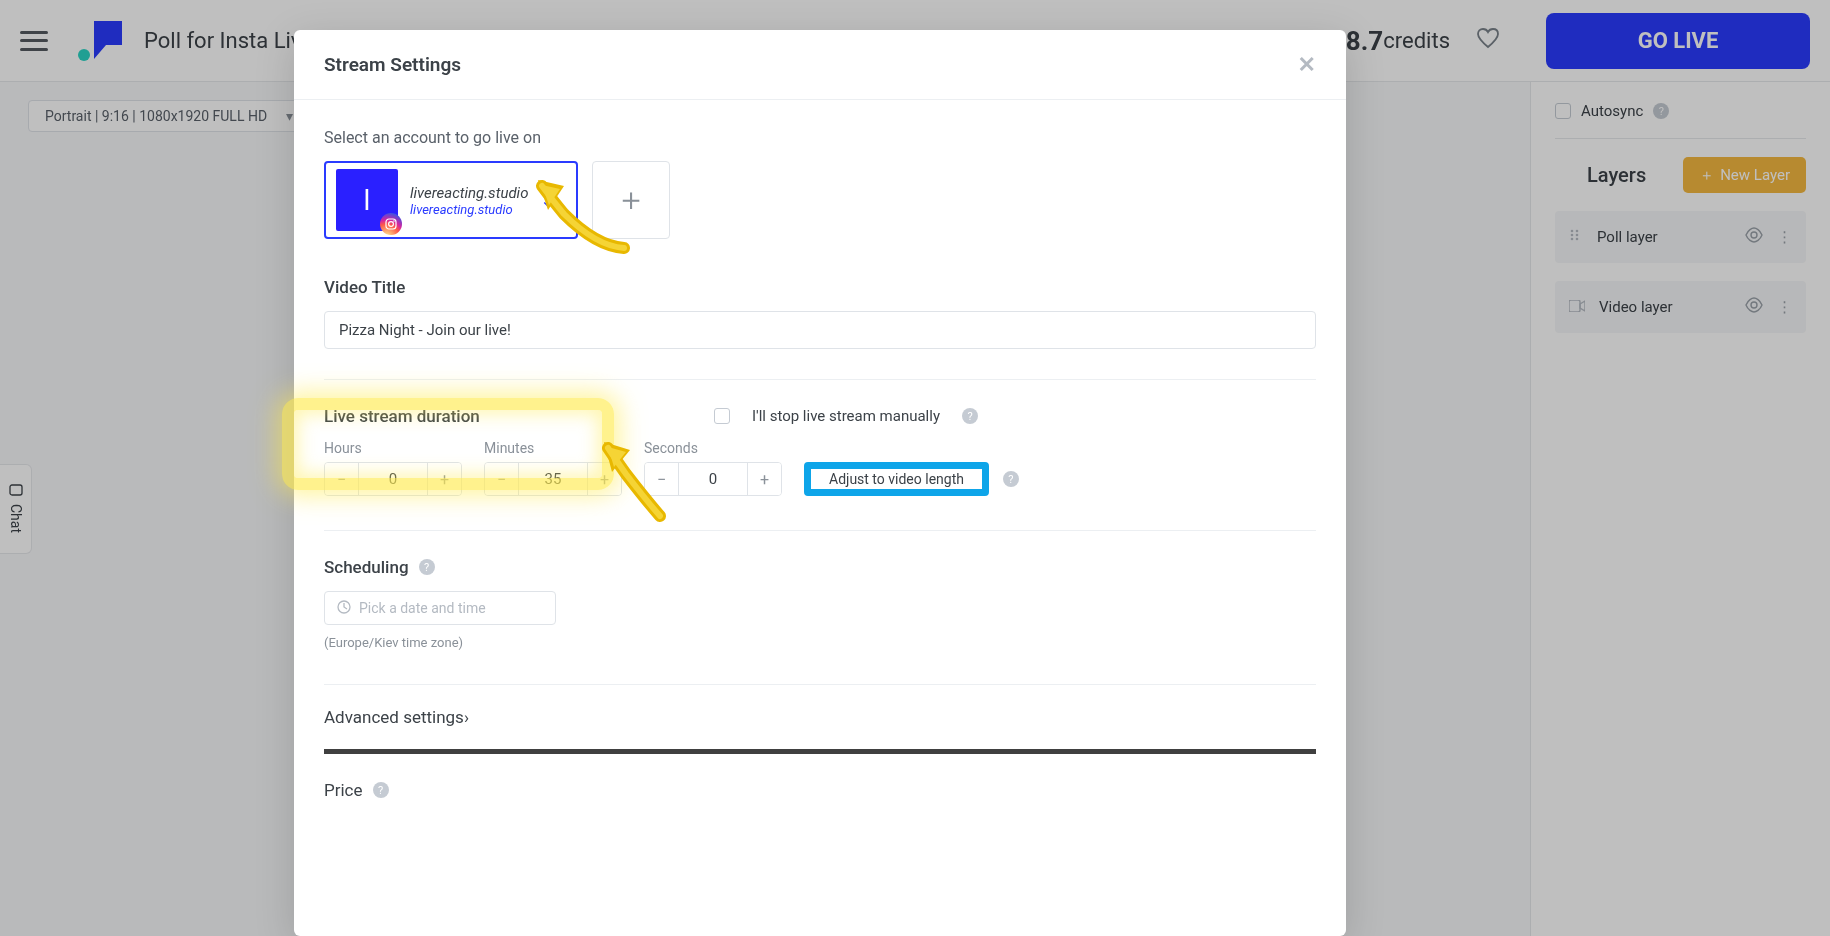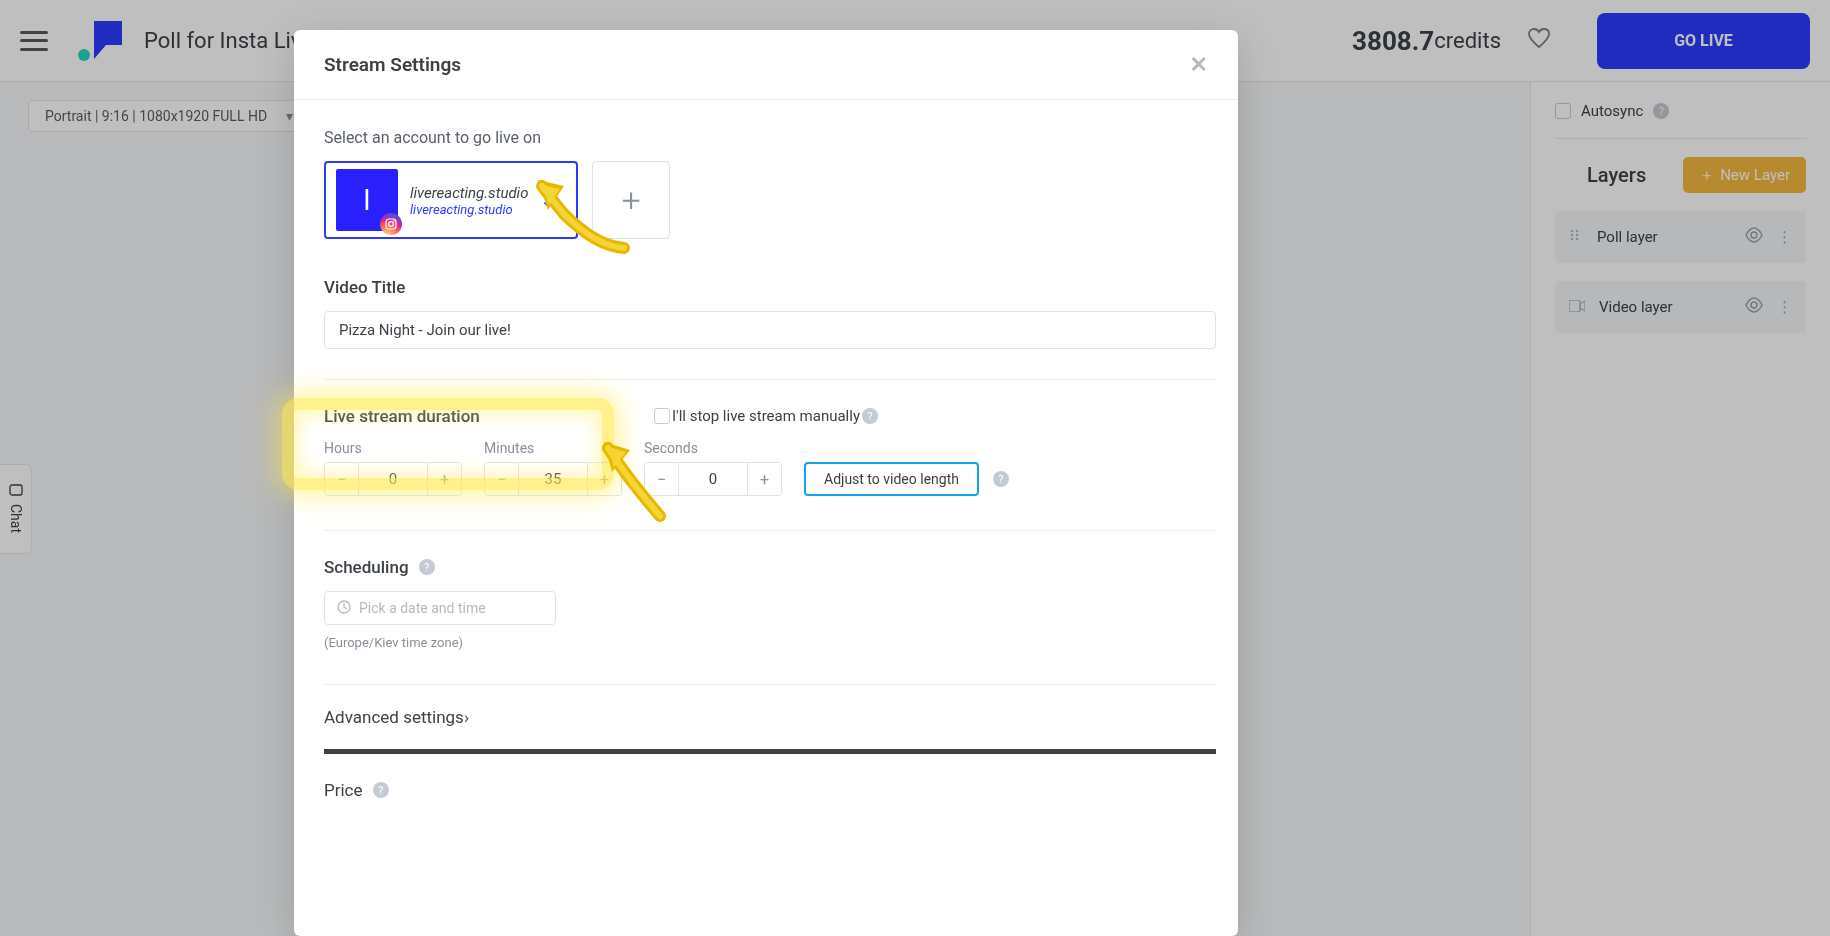--- a/index.html
+++ b/index.html
@@ -11,21 +11,21 @@
   .topbar { height: 82px; display: flex; align-items: center; padding: 0 20px; background: #fff; border-bottom: 1px solid #e6e8eb; position: relative; z-index: 1; }
   .hamburger { width: 28px; height: 20px; display: flex; flex-direction: column; justify-content: space-between; cursor: pointer; margin-right: 26px; }
   .hamburger span { height: 3px; background: #555a60; border-radius: 2px; }
   .logo { width: 52px; height: 44px; margin-right: 18px; position: relative; }
   .logo svg { width: 100%; height: 100%; }
   .title-text { font-size: 22px; color: #3c4248; }
   .edit-icon { margin-left: 12px; color: #8a9199; cursor: pointer; }
   .credits { margin-left: auto; display:flex; align-items:center; font-size: 22px; color:#3c4248; }
   .credits b { font-weight: 700; font-size: 26px; }
   .heart-icon { margin:0 26px; color:#7a828a; }
-  .golive-btn { margin-left: 20px; width: 213px; height: 56px; border-radius: 8px; background: #2a3bff; color:#fff; font-size: 16px; font-weight:700; display:flex; align-items:center; justify-content:center; cursor:pointer; }
+  .golive-btn { margin-left: 20px; width: 264px; height: 56px; border-radius: 8px; background: #2a3bff; color:#fff; font-size: 22px; font-weight:700; display:flex; align-items:center; justify-content:center; cursor:pointer; }
 
   
   .body { flex:1; display:flex; min-height:0; }
   .canvas-area { flex:1; position: relative; background:#f7f8fa; }
   .format-pill { position:absolute; top:18px; left:28px; height:32px; padding:0 38px 0 16px; background:#fff; border:1px solid #dfe3e8; border-radius:4px; font-size:14px; color:#5a616a; display:flex; align-items:center; }
   .format-pill .chev { position:absolute; right:12px; top:50%; transform:translateY(-50%); color:#8a9199; }
   .chat-tab { position:absolute; left:0; top:50%; transform:translateY(-50%); width:32px; height:90px; background:#fff; border:1px solid #e6e8eb; border-left:none; border-radius:0 6px 6px 0; display:flex; align-items:center; justify-content:center; writing-mode:vertical-rl; font-size:14px; color:#3c4248; gap:6px; cursor:pointer; }
 
   .right-panel { width:300px; background:#fff; border-left:1px solid #e6e8eb; padding:20px 24px; display:flex; flex-direction:column; gap:18px; position: relative; z-index: 1; }
   .autosync-row { display:flex; align-items:center; gap:10px; font-size:15px; color:#3c4248; }
@@ -34,49 +34,49 @@
   .panel-hr { height:1px; background:#e6e8eb; }
   .layers-head { display:flex; align-items:center; justify-content:space-between; }
   .layers-head h3 { font-size:20px; font-weight:500; color:#3c4248;margin-left:32px; }
   .newlayer-btn { height:36px; padding:0 16px; background:#f5b940; color:#fff; font-size:15px; border-radius:5px; display:flex; align-items:center; gap:6px; cursor:pointer; }
   .layer-item { height:52px; background:#f5f6f8; border-radius:4px; display:flex; align-items:center; padding:0 14px; gap:14px; font-size:15px; color:#3c4248; }
   .layer-item .drag-icon { color:#b4bac2; }
   .layer-item .spacer { flex:1; }
   .layer-item .eye-icon,.layer-item .more-icon { color:#9aa1a9; cursor:pointer; }
 
   
-  .modal { position:absolute; left:294px; top:30px; width:944px; height:906px; background:#fff; border-radius:6px; box-shadow:0 10px 40px rgba(0,0,0,0.15); z-index:20; display:flex; flex-direction:column; overflow:hidden; }
+  .modal { position:absolute; left:294px; top:30px; width:1052px; height:906px; background:#fff; border-radius:6px; box-shadow:0 10px 40px rgba(0,0,0,0.15); z-index:20; display:flex; flex-direction:column; overflow:hidden; }
   .modal-head { display:flex; align-items:center; justify-content:space-between; padding:22px 30px; font-size:19px; font-weight:600; color:#3c4248; }
   .modal-close { color:#b4bac2; font-size:22px; cursor:pointer; }
   .modal-sep { height:1px; background:#eceff2; }
-  .modal-body { flex:1; overflow:auto; padding:28px 22px 0 30px; }
+  .modal-body { flex:1; overflow:auto; padding:28px 30px 0 30px; }
   .modal-body .section-label { font-size:16px; color:#5a616a; margin-bottom:14px; }
 
   .accounts-row { display:flex; gap:14px; margin-bottom:38px; position:relative; }
   .account-card { width:254px; height:78px; border:2px solid #2a3bff; border-radius:4px; display:flex; align-items:center; padding:8px 10px; gap:12px; position:relative; cursor:pointer; }
   .account-avatar { width:62px; height:62px; background:#2a20ff; color:#fff; display:flex; align-items:center; justify-content:center; font-size:28px; border-radius:2px; position:relative; }
   .ig-badge { position:absolute; right:-4px; bottom:-4px; width:22px; height:22px; border-radius:50%; background:radial-gradient(circle at 30% 110%,#fdf497 0%,#fd5949 45%,#d6249f 60%,#285AEB 90%); display:flex; align-items:center; justify-content:center; }
   .account-names { display:flex; flex-direction:column;font-style:italic; }
   .account-name { font-size:15px; color:#3c4248; }
   .account-sub { font-size:13px; color:#2a3bff; }
   .account-chev { color:#2a3bff; }
   .add-account { width:78px; height:78px; border:1px solid #dfe3e8; border-radius:4px; display:flex; align-items:center; justify-content:center; color:#8a9199; font-size:32px; cursor:pointer; background:#fff; }
 
   .modal-body h4 { font-size:17px; color:#3c4248; margin-bottom:14px; font-weight:500; }
   .text-input { width:100%; height:38px; border:1px solid #dfe3e8; border-radius:4px; padding:0 14px; font-size:15px; color:#3c4248; margin-bottom:30px; }
   .duration-head { display:flex; align-items:center; gap:40px; }
   .duration-head h4 { margin-bottom:0; }
-  .stop-row { display:flex; align-items:center; gap:2px; font-size:15px; color:#3c4248; margin-left:auto; margin-right:338px;}
+  .stop-row { display:flex; align-items:center; gap:22px; font-size:15px; color:#3c4248; margin-left:auto; margin-right:338px;}
   .duration-inputs { display:flex; gap:22px; margin-top:14px; margin-bottom:34px; flex-wrap:nowrap; align-items:flex-end; }
   .dur-col label { font-size:14px; color:#8a9199; display:block; margin-bottom:6px; }
   .stepper { display:flex; height:34px; border:1px solid #dfe3e8; border-radius:4px; overflow:hidden; }
   .stepper button { width:34px; background:#fff; border:none; border-right:1px solid #dfe3e8; color:#8a9199; font-size:16px; cursor:pointer; }
   .stepper button:last-child { border-right:none; border-left:1px solid #dfe3e8; }
   .stepper input { width:68px; text-align:center; border:none; font-size:15px; color:#3c4248; }
-  .adjust-btn { height:34px; padding:0 18px; border:2px solid #0ea5e9; border-radius:4px; background:#fff; font-size:14px; color:#3c4248; cursor:pointer; }
+  .adjust-btn { height:34px; padding:0 18px; border:7px solid #0ea5e9; border-radius:4px; background:#fff; font-size:14px; color:#3c4248; cursor:pointer; }
   .dur-extra { display:flex; align-items:center; gap:14px; }
 
   .scheduling-head { display:flex; align-items:center; gap:10px; margin-bottom:14px; }
   .date-input { width:232px; height:34px; border:1px solid #dfe3e8; border-radius:4px; display:flex; align-items:center; gap:8px; padding:0 12px; color:#b4bac2; font-size:14px; cursor:pointer; }
   .tz-note { font-size:13px; color:#8a9199; margin-top:10px; margin-bottom:34px; }
   .adv-row { display:flex; align-items:center; height:70px; border-top:1px solid #eceff2; border-bottom:5px solid #404040; font-size:17px; color:#3c4248; cursor:pointer; margin-bottom:26px; }
   .price-head { display:flex; align-items:center; gap:10px; font-size:17px; color:#3c4248; }
 
   
   .glow-box { position:absolute; border:12px solid rgba(255,235,80,0.65); border-radius:16px; box-shadow:0 0 24px 6px rgba(255,235,80,0.55), inset 0 0 18px 4px rgba(255,235,80,0.45); pointer-events:none; z-index:25; }

